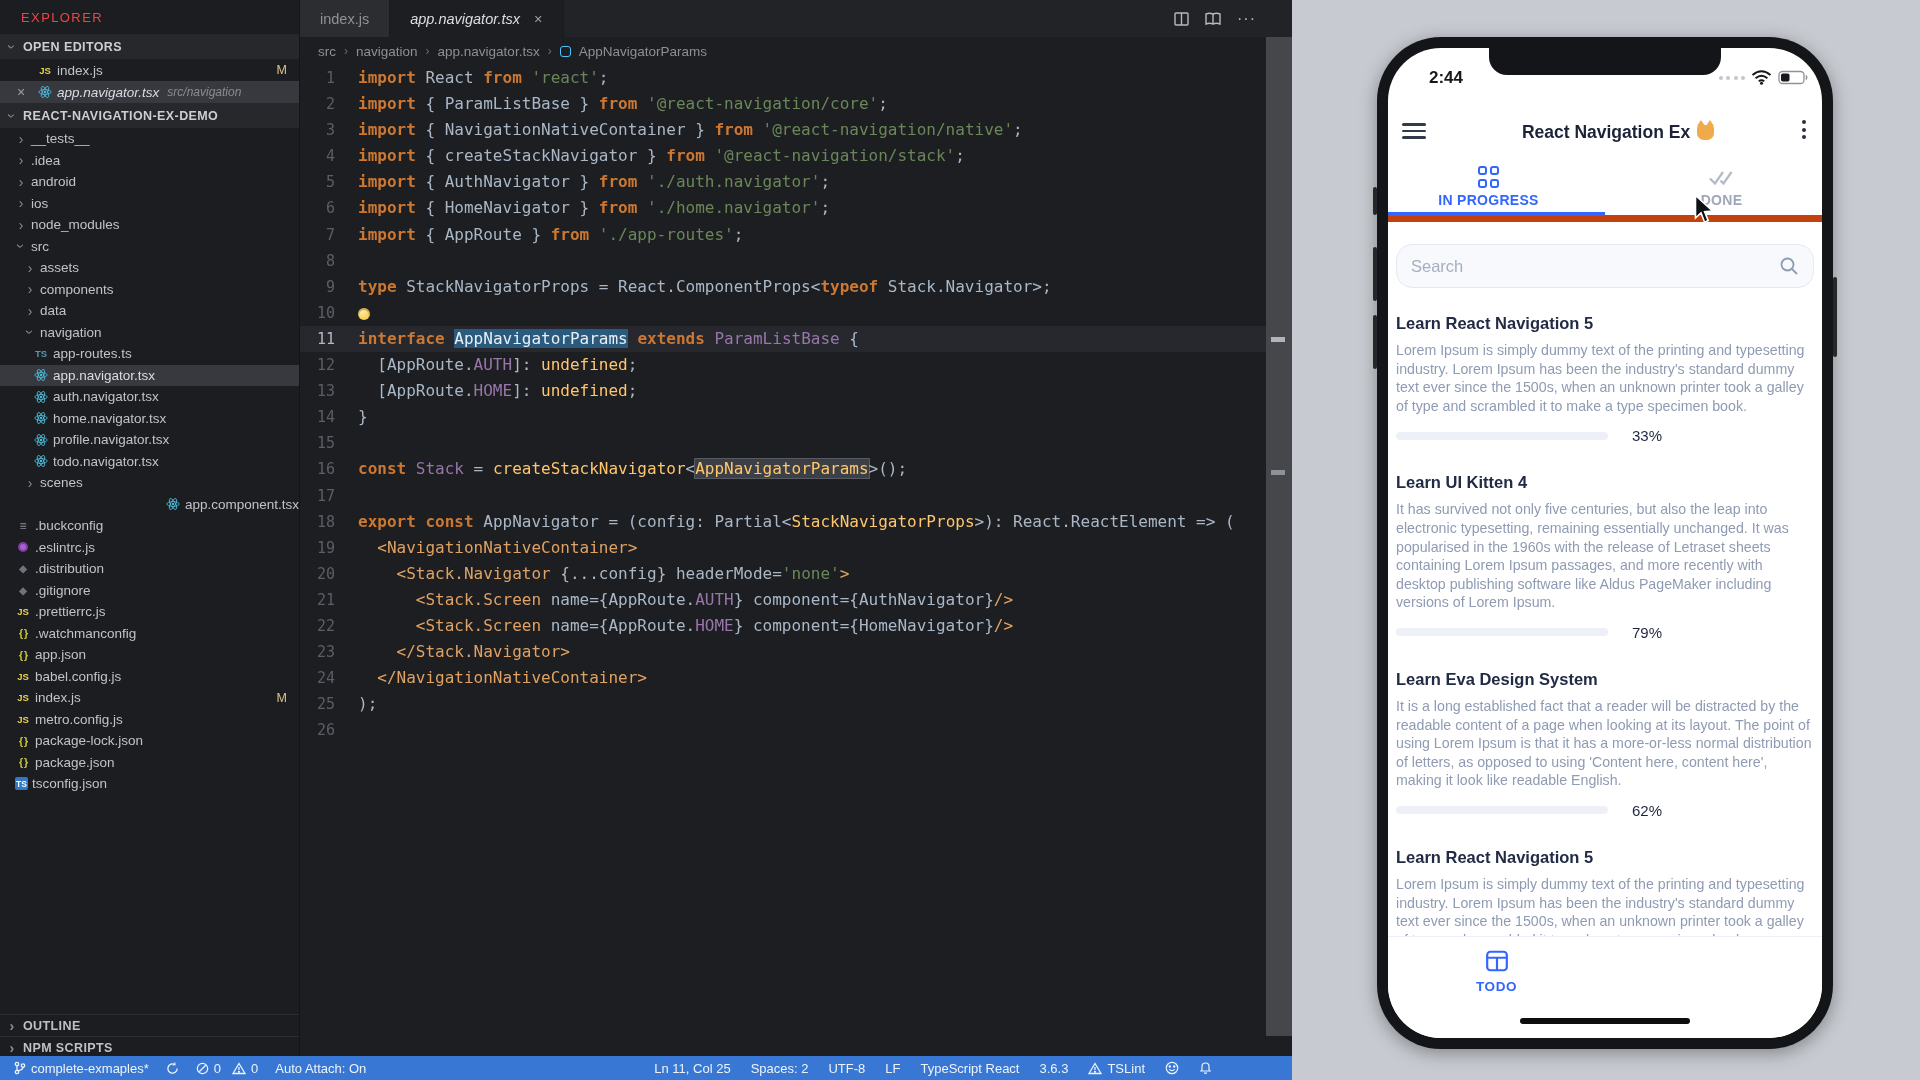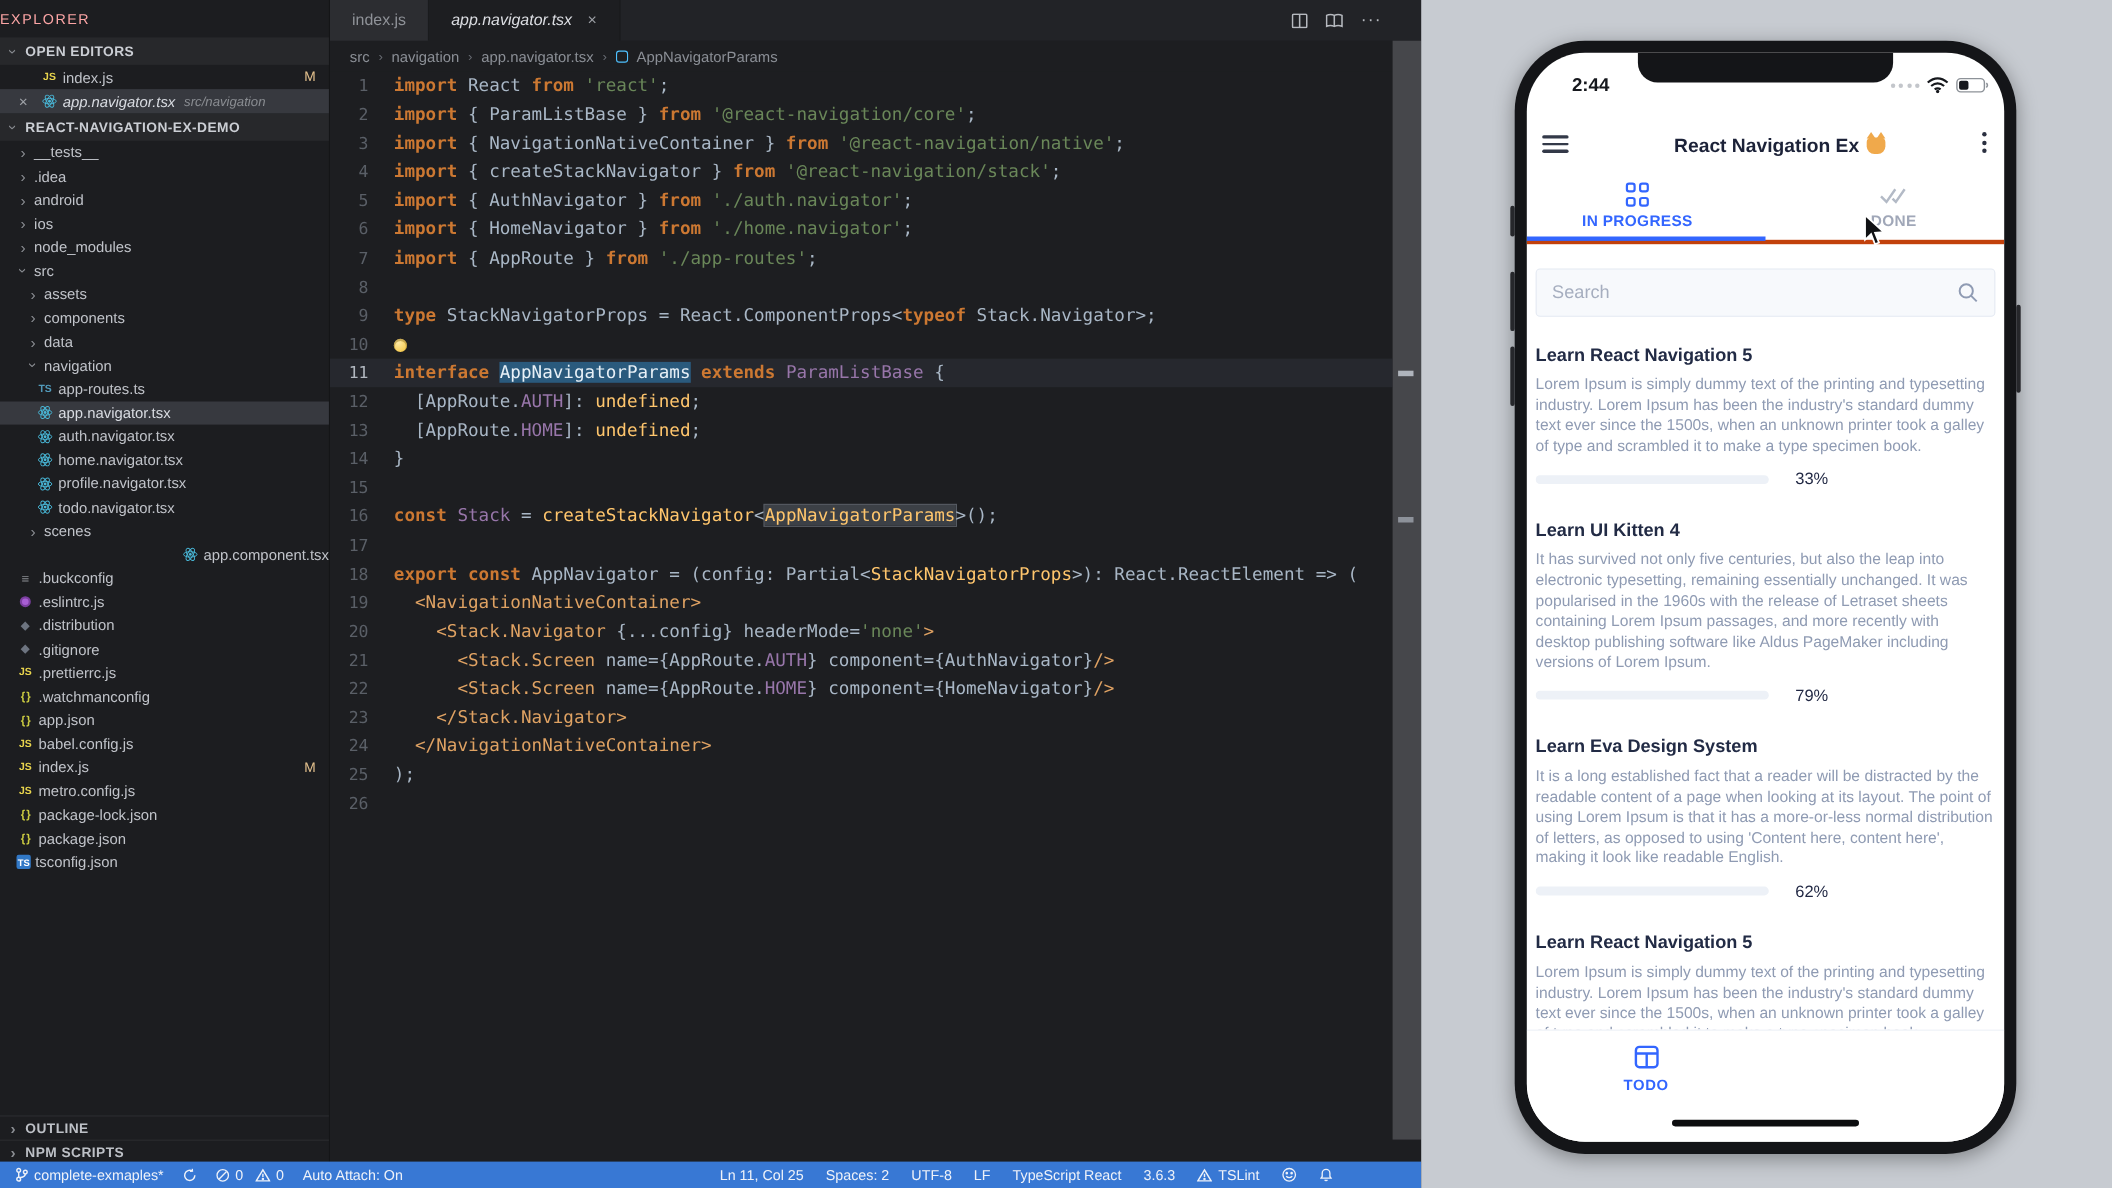--- a/index.html
+++ b/index.html
@@ -8,21 +8,21 @@
   :root{
     --accent:#3366ff; --sb:#3878d4; --modified:#e2c08d;
     --muted:#8f9bb3; --titletx:#222b45;
   }
   .stage{position:relative;width:1920px;height:1080px;}
 
   
   .vscode{position:absolute;left:0;top:0;width:1292px;height:1080px;background:#1d1e21;}
 
   .sidebar{position:absolute;left:0;top:0;width:300px;height:1058px;background:#1c1d20;border-right:1px solid #141517;}
-  .exp-title{height:34px;line-height:36px;color:#fca5a5;font-size:13px;letter-spacing:1.4px;}
+  .exp-title{height:34px;line-height:36px;padding-left:21px;color:#ef4444;font-size:13px;letter-spacing:1.4px;}
   .sec-head{height:25px;display:flex;align-items:center;background:#27282b;color:#cbced4;font-size:12.5px;font-weight:700;letter-spacing:.4px;padding-left:6px;gap:5px;}
   .sec-head .chev{font-weight:400;}
   .chev{display:inline-block;width:12px;text-align:center;color:#8a8d92;font-size:14px;transform:none;flex:none;}
   .chev.exp{transform:rotate(90deg);}
   .row{height:22px;display:flex;align-items:center;font-size:13.5px;color:#c0c3c9;position:relative;white-space:nowrap;}
   .row .lbl{margin-left:4px;}
   .row.sel{background:#37393f;color:#d9dce2;}
   .row .desc{margin-left:8px;color:#8a8d92;font-size:12px;}
   .row.italic .lbl,.row.italic .desc{font-style:italic;}
   .badgeM{position:absolute;right:12px;color:var(--modified);font-size:12.5px;}
@@ -93,30 +93,30 @@
   .p-header{position:absolute;top:62px;left:0;right:0;height:44px;padding-left:26px;}
   .hamburger{position:absolute;left:14px;top:13px;width:24px;display:flex;flex-direction:column;gap:4px;}
   .hamburger i{height:2.6px;background:#333948;border-radius:2px;display:block;}
   .p-title{text-align:center;line-height:44px;font-size:17.5px;font-weight:700;color:#1c2238;}
   .cat{display:inline-block;width:17px;height:15px;background:#f0a94b;border-radius:4px 4px 7px 7px;position:relative;
        vertical-align:-2px;margin-left:7px;}
   .cat::before,.cat::after{content:"";position:absolute;top:-5px;border-left:4px solid transparent;border-right:4px solid transparent;border-bottom:6px solid #f0a94b;}
   .cat::before{left:0;} .cat::after{right:0;}
   .kebab{position:absolute;right:16px;top:10px;display:flex;flex-direction:column;gap:3.5px;align-items:center;}
   .kebab i{width:4px;height:4px;border-radius:50%;background:#2b3040;display:block;}
-  .p-tabs{position:absolute;top:112px;left:0;right:0;height:62px;border-bottom:4px solid #c2410c;display:flex;gap:32px;}
+  .p-tabs{position:absolute;top:112px;left:0;right:0;height:62px;border-bottom:7px solid #c2410c;display:flex;gap:32px;}
   .p-tab{width:50%;text-align:center;}
   .p-tab .ticon{height:30px;display:flex;justify-content:center;align-items:center;margin-top:2px;}
   .p-tab .tlbl{font-size:14px;font-weight:700;letter-spacing:.3px;color:#a0a7b8;}
   .p-tab.active .tlbl{color:var(--accent);}
   .gridico{display:grid;grid-template-columns:9px 9px;grid-template-rows:9px 9px;gap:3.5px;}
   .gridico i{border:2.6px solid var(--accent);border-radius:3px;display:block;}
   .tab-indicator{position:absolute;bottom:-1px;left:0;width:50%;height:4px;background:var(--accent);}
   .p-search{position:absolute;top:196px;left:8px;right:8px;height:44px;background:#f7f9fc;border:1px solid #e4e9f2;
-            border-radius:4px;display:flex;align-items:center;padding:2px 14px;}
+            border-radius:16px;display:flex;align-items:center;padding:2px 14px;}
   .p-search .ph{color:#a6aebf;font-size:16.5px;flex:1;}
   .p-list{position:absolute;top:252px;left:8px;right:8px;bottom:102px;overflow:hidden;}
   .card{margin-bottom:29px;}
   .card h3{font-size:16.5px;font-weight:700;color:var(--titletx);margin:14px 0 8px 0;}
   .card p{font-size:14.2px;color:var(--muted);line-height:18.6px;}
   .prog{display:flex;align-items:center;margin-top:12px;}
   .track{width:212px;height:8px;border-radius:4px;background:#edf1f7;overflow:hidden;}
   .fill{height:100%;border-radius:4px;background:var(--accent);}
   .pct{margin-left:24px;font-size:15px;font-weight:400;color:#1f2642;}
   .p-nav{position:absolute;bottom:0;left:0;right:0;height:102px;border-top:1px solid #edf1f7;display:flex;background:#fff;}

